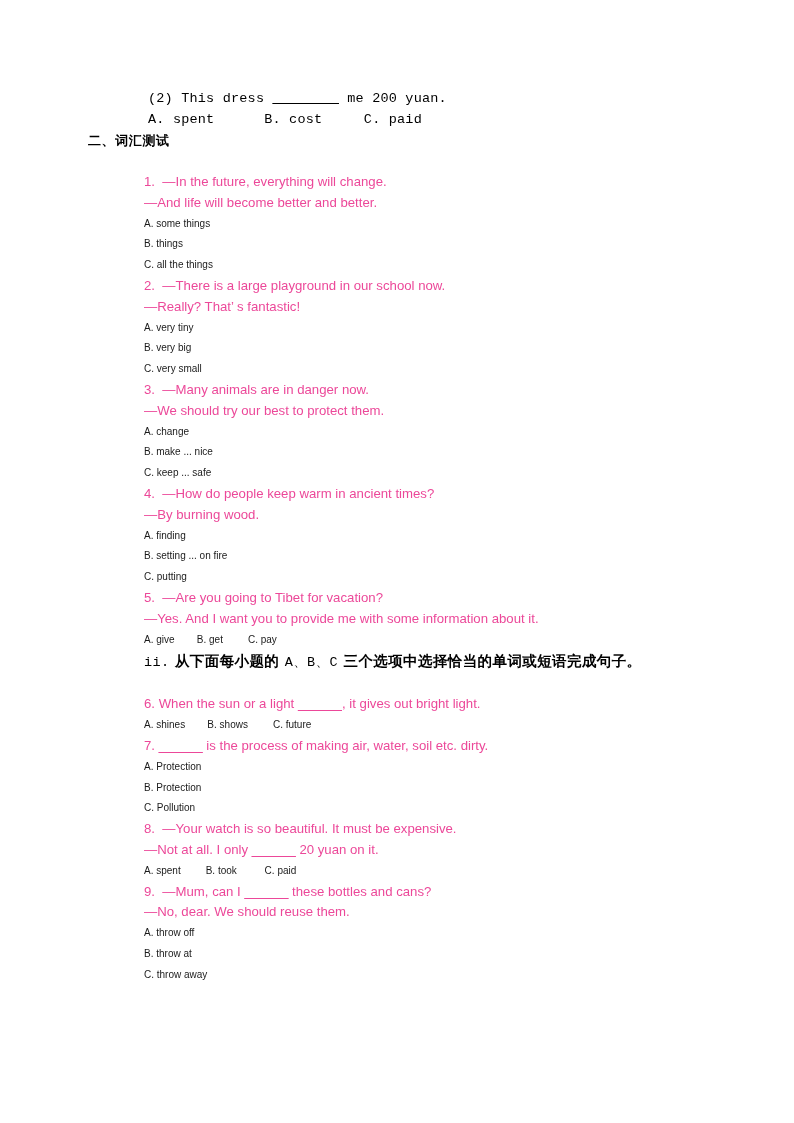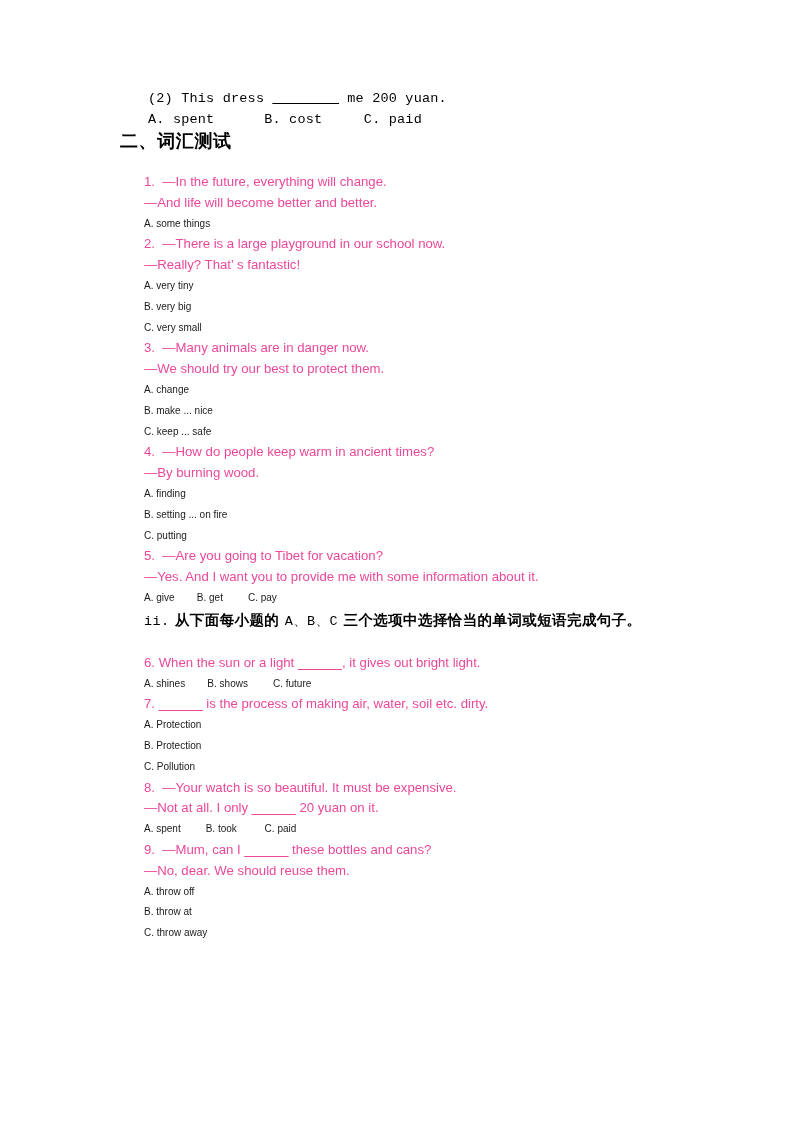--- a/index.html
+++ b/index.html
@@ -42,24 +42,24 @@
     white-space: pre;
     letter-spacing: 0.2px;
   }
   .mono-line .blank {
     text-decoration: underline;
   }
 
   
   .section-heading {
     font-family: "DejaVu Sans", "Liberation Sans", sans-serif;
-    font-size: 18px;
+    font-size: 13px;
     font-weight: bold;
     line-height: 22px;
-    padding-left: 120px;
+    padding-left: 88px;
     letter-spacing: 0.6px;
   }
 
   
   .instruction {
     font-family: "DejaVu Sans", "Liberation Sans", sans-serif;
     font-size: 14.5px;
     font-weight: bold;
     line-height: 23px;
     letter-spacing: 0.4px;
@@ -116,20 +116,22 @@
     <div class="mono-line">A. spent      B. cost     C. paid</div>
 
     <div class="section-heading">二、词汇测试</div>
 
 
     <div class="spacer"></div>
 
     <div class="q-line">1.  —In the future, everything will change.</div>
     <div class="q-line">—And life will become better and better.</div>
     <div class="opt-row">A. some things</div>
+    <div class="opt-row">B. things</div>
+    <div class="opt-row">C. all the things</div>
 
     <div class="q-line">2.  —There is a large playground in our school now.</div>
     <div class="q-line">—Really? That’ s fantastic!</div>
     <div class="opt-row">A. very tiny</div>
     <div class="opt-row">B. very big</div>
     <div class="opt-row">C. very small</div>
 
     <div class="q-line">3.  —Many animals are in danger now.</div>
     <div class="q-line">—We should try our best to protect them.</div>
     <div class="opt-row">A. change</div>

